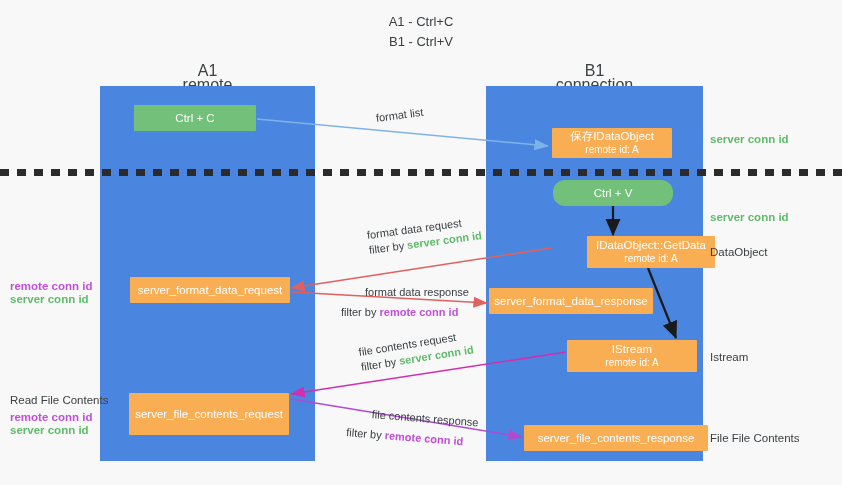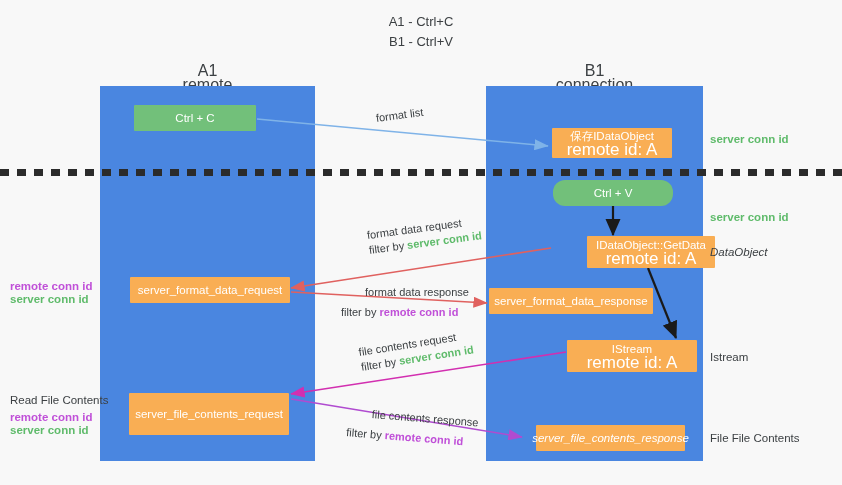--- a/index.html
+++ b/index.html
@@ -58,21 +58,21 @@
     align-items: center; justify-content: center;
     color: #ffffff;
     font-size: 11.5px;
     line-height: 14px;
     text-align: center;
     border-radius: 1px;
     padding: 2px 4px;
   }
   .node.green  { background: #72c07a; }
   .node.orange { background: #f9ae54; }
-  .node .l2 { font-size: 17px; }
+  .node .l2 { font-size: 10px; }
 
   
   .note {
     font-size: 11.5px;
     line-height: 14px;
     color: #3c4043;
   }
   .note.green-t  { color: #5fbb6b; font-weight: bold; }
   .note.purple-t { color: #c050d8; font-weight: bold; }
 
@@ -177,29 +177,29 @@
 
   <div class="abs node orange" style="left:567px; top:340px; width:130px; height:32px;">
     <div>IStream</div>
     <div class="l2">remote id: A</div>
   </div>
 
   <div class="abs node orange" style="left:129px; top:393px; width:160px; height:42px;">
     <div>server_file_contents_request</div>
   </div>
 
-  <div class="abs node orange" style="left:536px; top:425px; width:149px; height:26px;font-style:italic;">
+  <div class="abs node orange" style="left:524px; top:425px; width:184px; height:26px;">
     <div>server_file_contents_response</div>
   </div>
 
   <div class="abs note green-t" style="left:710px; top:132px;">server conn id</div>
 
   <div class="abs note green-t" style="left:710px; top:210px;">server conn id</div>
 
-  <div class="abs note" style="left:710px; top:245px;font-style:italic;">DataObject</div>
+  <div class="abs note" style="left:710px; top:245px;">DataObject</div>
 
   <div class="abs note" style="left:710px; top:350px;">Istream</div>
 
   <div class="abs note" style="left:710px; top:431px;">File File Contents</div>
 
   <div class="abs note purple-t" style="left:10px; top:279px;">remote conn id</div>
   <div class="abs note green-t" style="left:10px; top:292px;">server conn id</div>
 
   <div class="abs note" style="left:10px; top:393px;">Read File Contents</div>
   <div class="abs note purple-t" style="left:10px; top:410px;">remote conn id</div>

